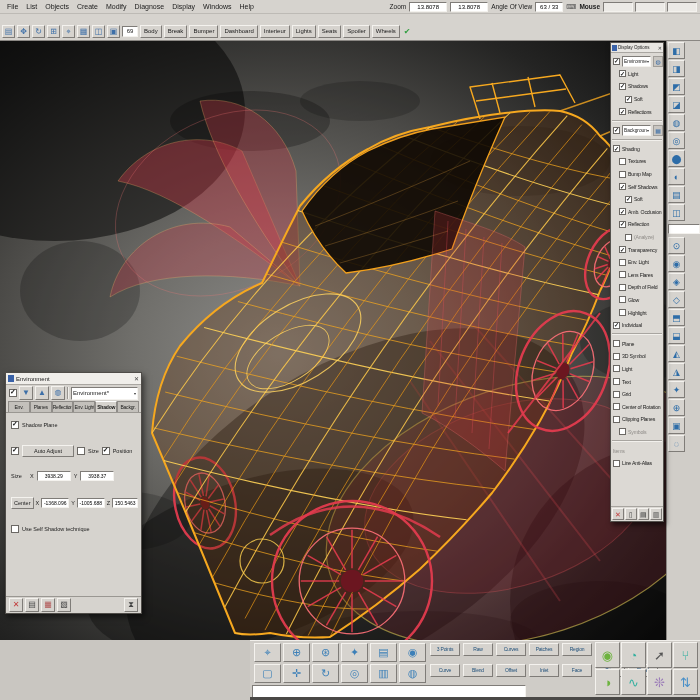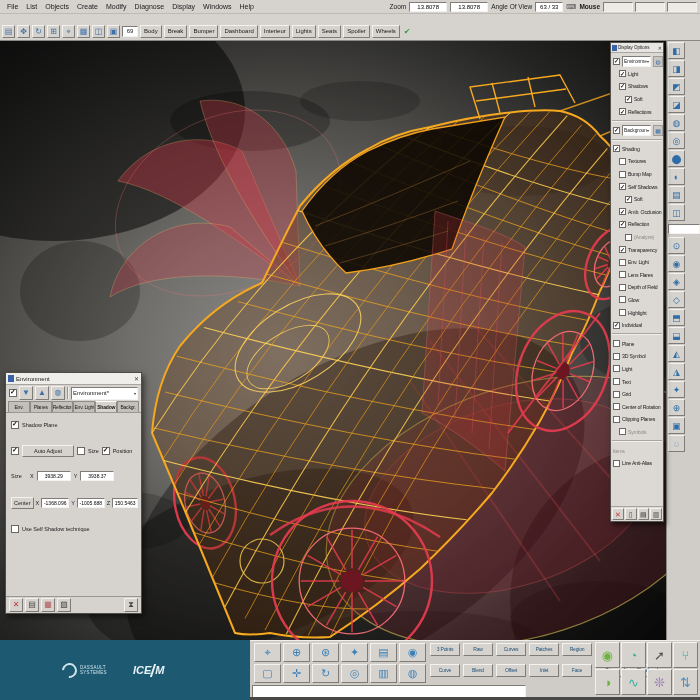--- a/index.html
+++ b/index.html
@@ -624,34 +624,20 @@
           <span class="glyph" style="color: rgb(68, 68, 68);">▧</span>
         </div>
         <div class="spacer"></div>
         <div class="ed-fbtn raised">
           <span class="glyph" style="color: rgb(68, 68, 68);">⧗</span>
         </div>
       </div>
   </div>
 
   <div id="bottombar">
-    <div id="brand">
-      <div id="ds-logo">
-        <span id="ds-swirl"></span>
-        <span class="ds-text">
-          <span>DASSAULT</span><br>
-          <span>SYSTEMES</span>
-        </span>
-      </div>
-      <div id="icem-logo">
-        <span>ICE</span>
-        <span id="icem-slash"></span>
-        <span>M</span>
-      </div>
-    </div>
     <div id="btool">
       <div id="btool-grid">
           <div class="bt-btn raised">
             <span class="glyph">⌖</span>
           </div>
           <div class="bt-btn raised">
             <span class="glyph">⊕</span>
           </div>
           <div class="bt-btn raised">
             <span class="glyph">⊛</span>

